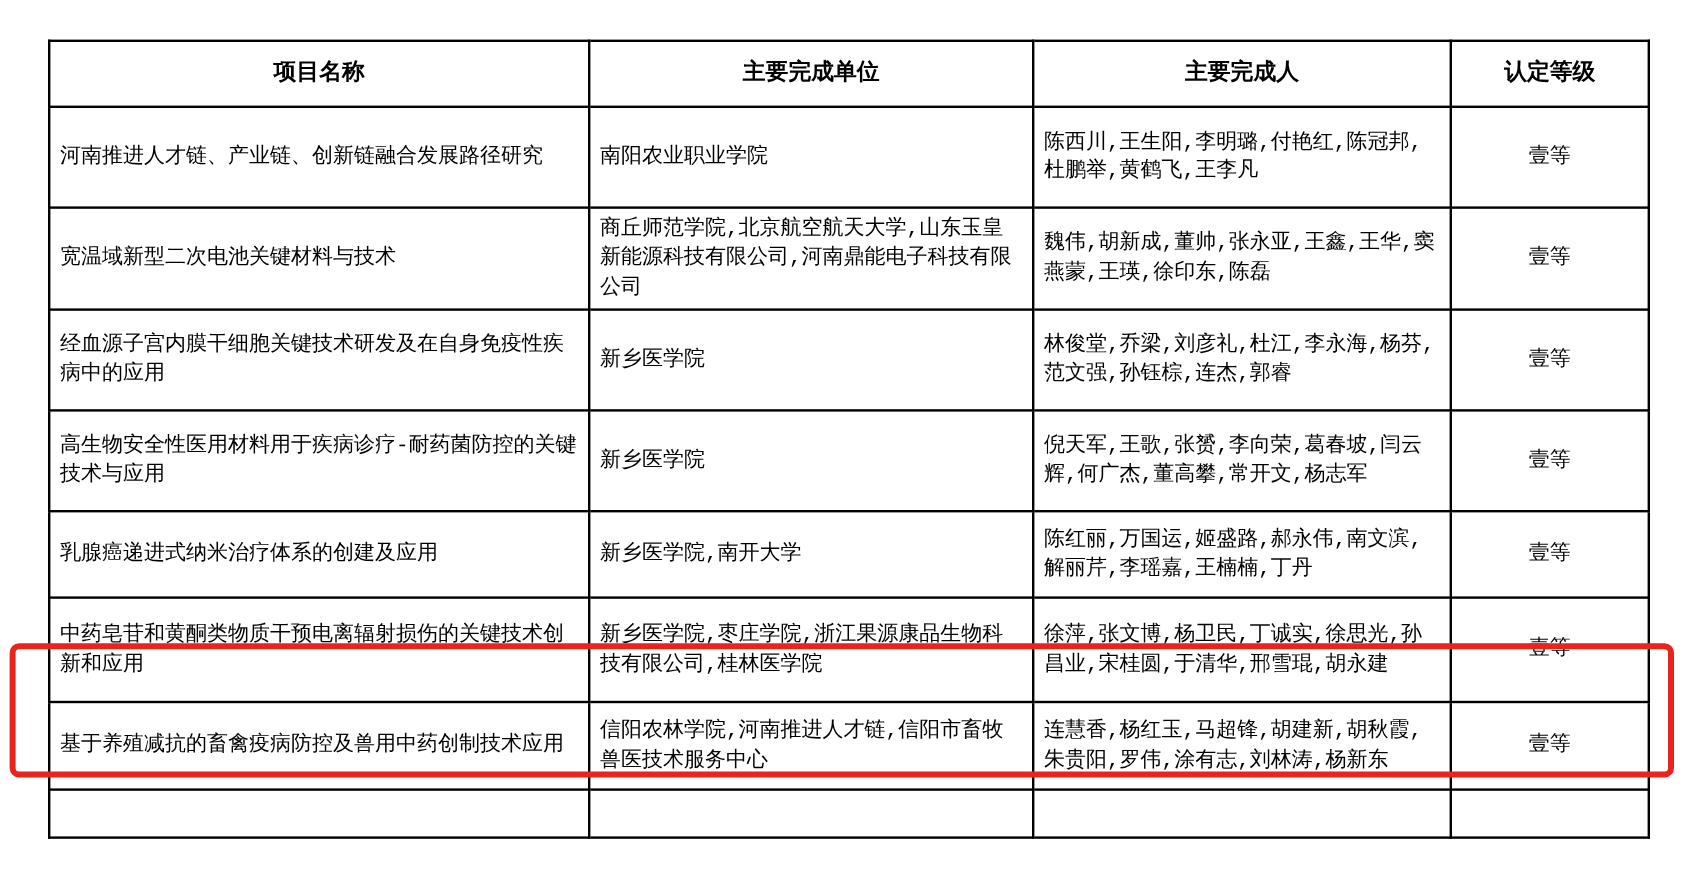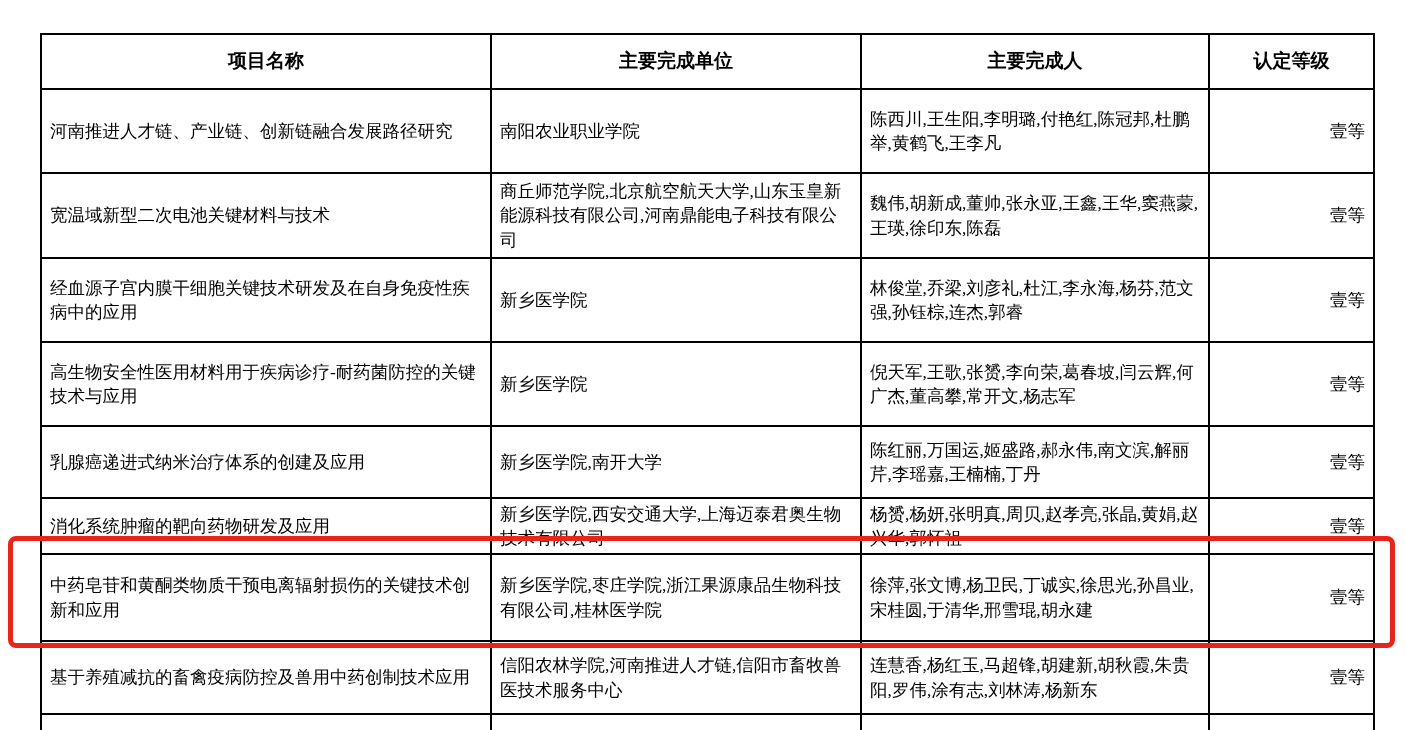--- a/index.html
+++ b/index.html
@@ -9,20 +9,21 @@
     height: 730px;
     background: #ffffff;
     overflow: hidden;
     font-family: "Liberation Serif", "DejaVu Serif", serif;
     color: #000000;
   }
   .page {
     position: relative;
     width: 1407px;
     height: 620px;
+    font-family: Liberation Mono, monospace;
   }
   table.award-table {
     position: absolute;
     left: 40px;
     top: 33px;
     width: 1333px;
     border-collapse: collapse;
     table-layout: fixed;
   }
   .award-table col.c1 { width: 450px; }
@@ -38,21 +39,21 @@
     overflow: visible;
     word-break: break-all;
   }
   .award-table th {
     font-size: 19px;
     font-weight: bold;
     text-align: center;
     padding: 2px 4px;
   }
   .award-table td.grade {
-    text-align: right;
+    text-align: center;
     margin-left: 15px;
   }
   tr.hrow  { height: 55px; }
   tr.r0 { height: 84px; padding-left: 24px; }
   tr.r1 { height: 85px; }
   tr.r2 { height: 84px; padding-left: 48px; }
   tr.r3 { height: 84px; }
   tr.r4 { height: 72px; }
   tr.r5 { height: 56px; }
   tr.r6 { height: 87px; }
@@ -112,26 +113,20 @@
       <td>新乡医学院</td>
       <td>倪天军,王歌,张赟,李向荣,葛春坡,闫云辉,何广杰,董高攀,常开文,杨志军</td>
       <td class="grade">壹等</td>
     </tr>
     <tr class="r4">
       <td>乳腺癌递进式纳米治疗体系的创建及应用</td>
       <td>新乡医学院,南开大学</td>
       <td>陈红丽,万国运,姬盛路,郝永伟,南文滨,解丽芹,李瑶嘉,王楠楠,丁丹</td>
       <td class="grade">壹等</td>
     </tr>
-    <tr class="r5">
-      <td>消化系统肿瘤的靶向药物研发及应用</td>
-      <td>新乡医学院,西安交通大学,上海迈泰君奥生物技术有限公司</td>
-      <td>杨赟,杨妍,张明真,周贝,赵孝亮,张晶,黄娟,赵兴华,郭怀祖</td>
-      <td class="grade">壹等</td>
-    </tr>
     <tr class="r6">
       <td>中药皂苷和黄酮类物质干预电离辐射损伤的关键技术创新和应用</td>
       <td>新乡医学院,枣庄学院,浙江果源康品生物科技有限公司,桂林医学院</td>
       <td>徐萍,张文博,杨卫民,丁诚实,徐思光,孙昌业,宋桂圆,于清华,邢雪琨,胡永建</td>
       <td class="grade">壹等</td>
     </tr>
     <tr class="r7">
       <td>基于养殖减抗的畜禽疫病防控及兽用中药创制技术应用</td>
       <td>信阳农林学院,河南推进人才链,信阳市畜牧兽医技术服务中心</td>
       <td>连慧香,杨红玉,马超锋,胡建新,胡秋霞,朱贵阳,罗伟,涂有志,刘林涛,杨新东</td>

